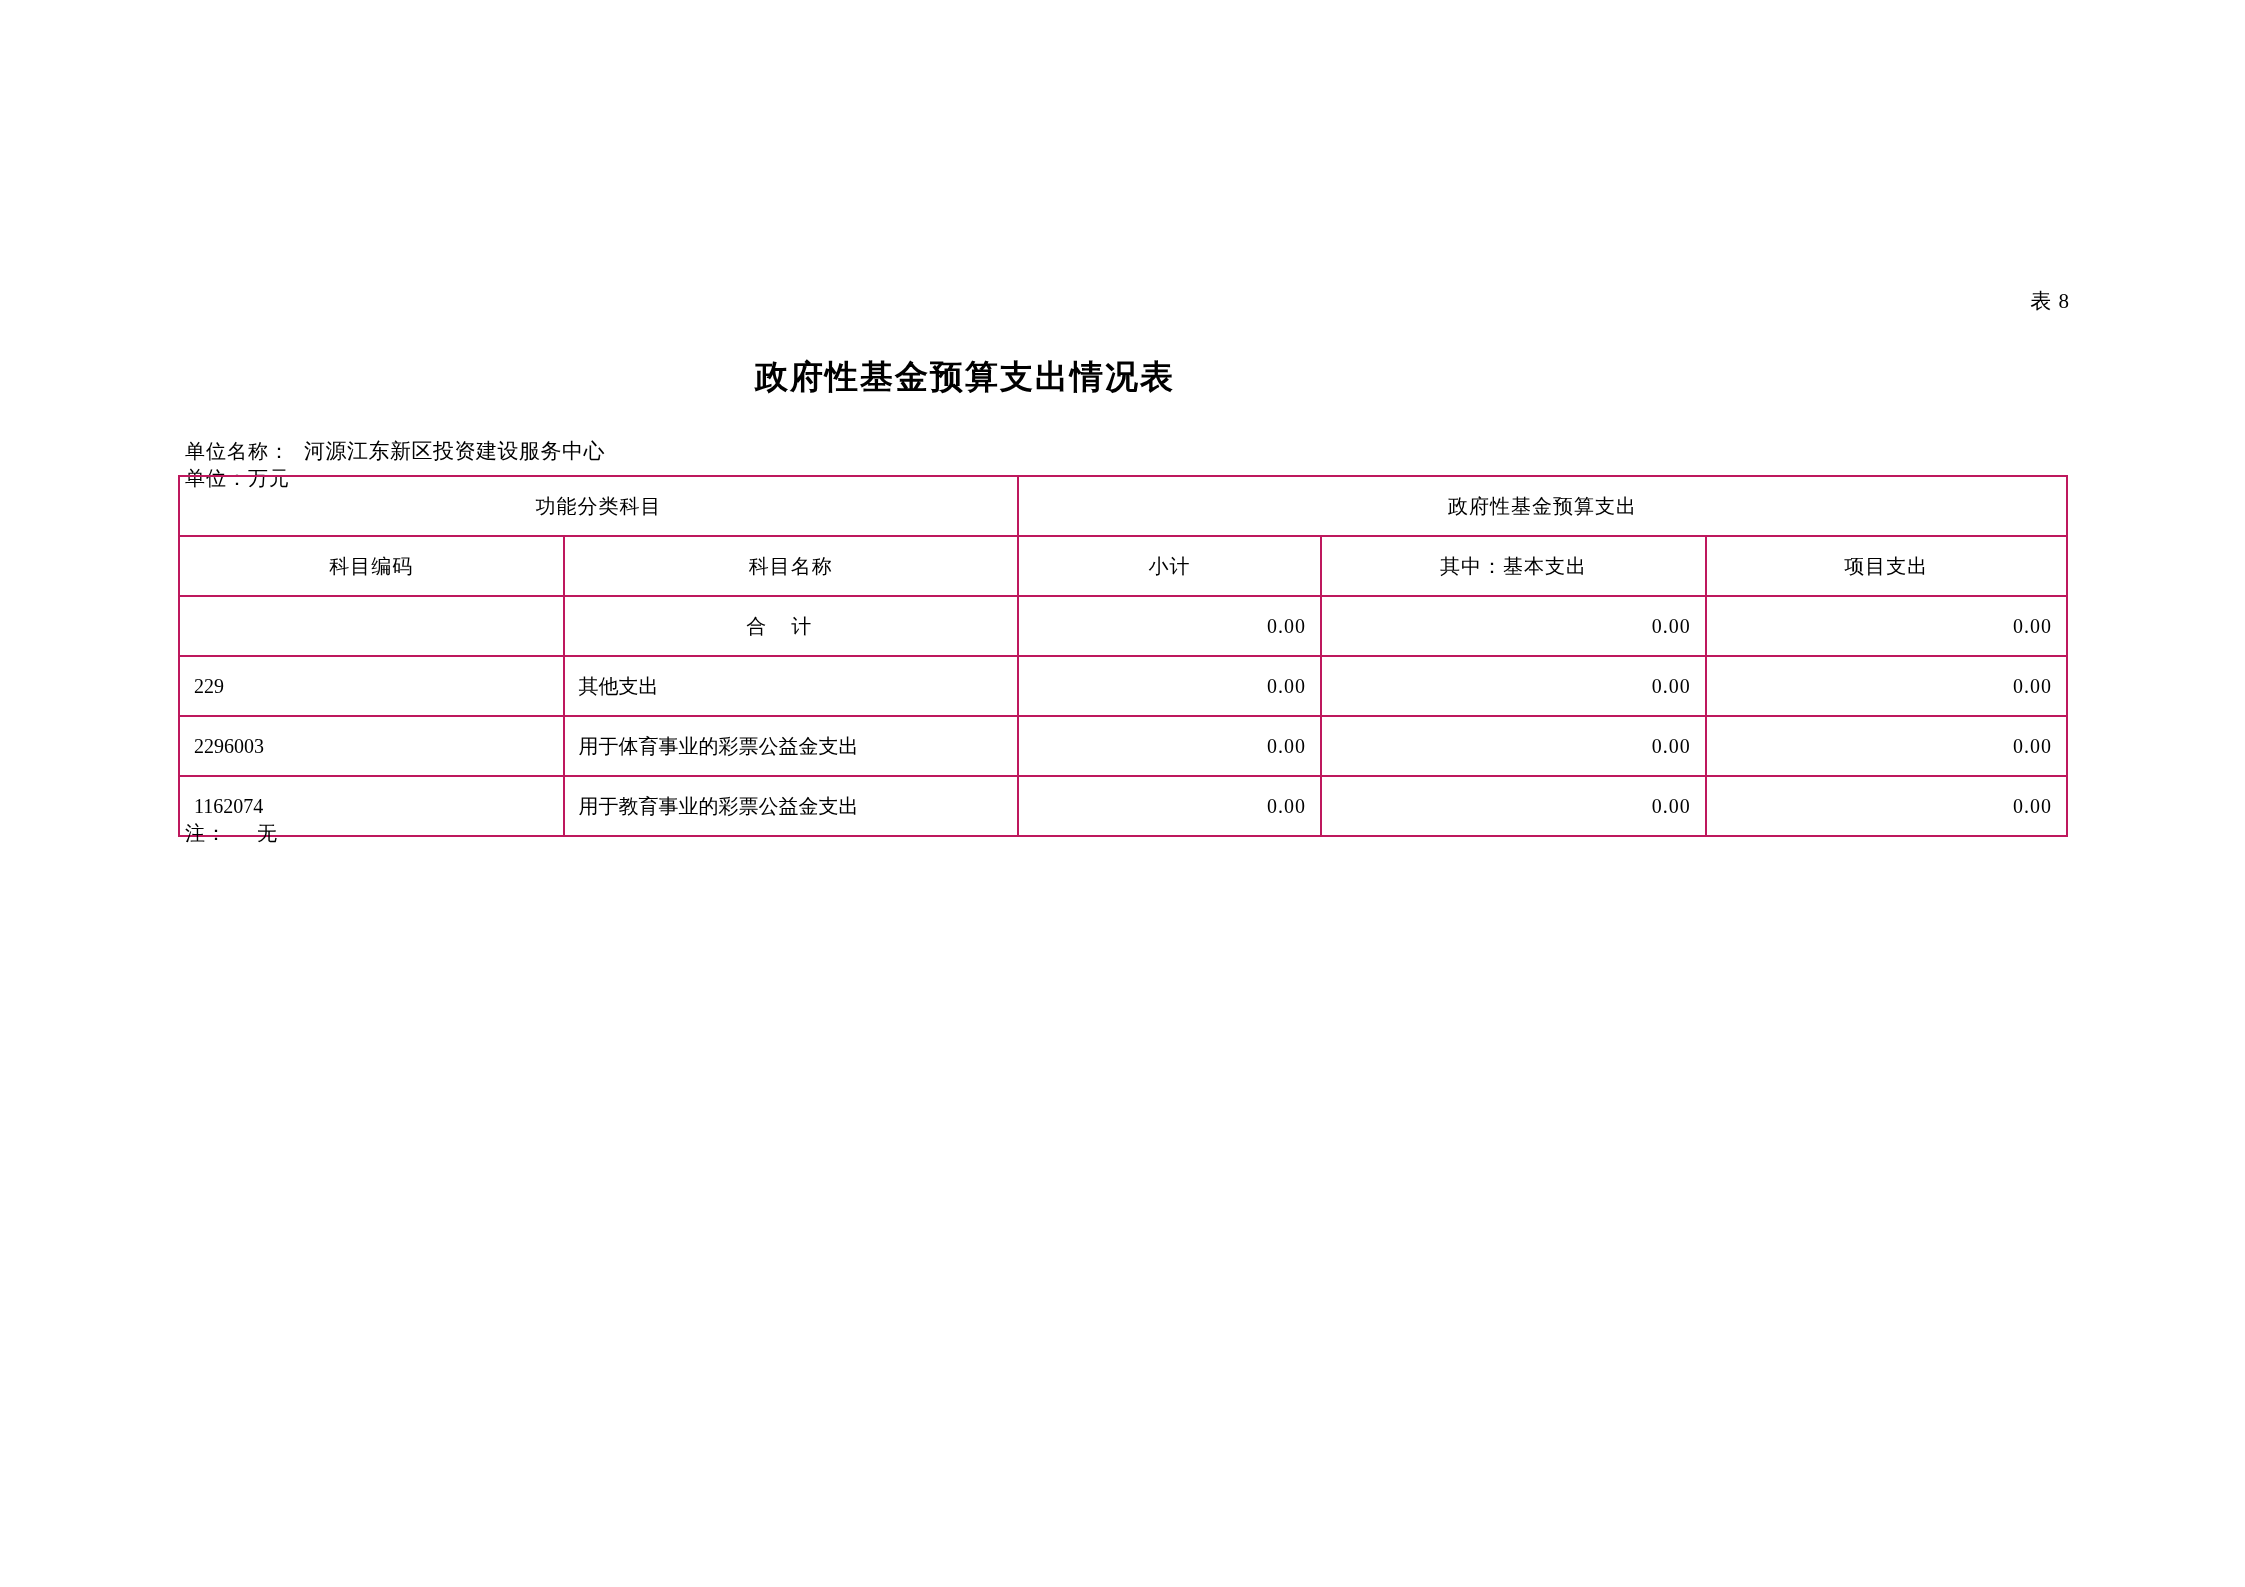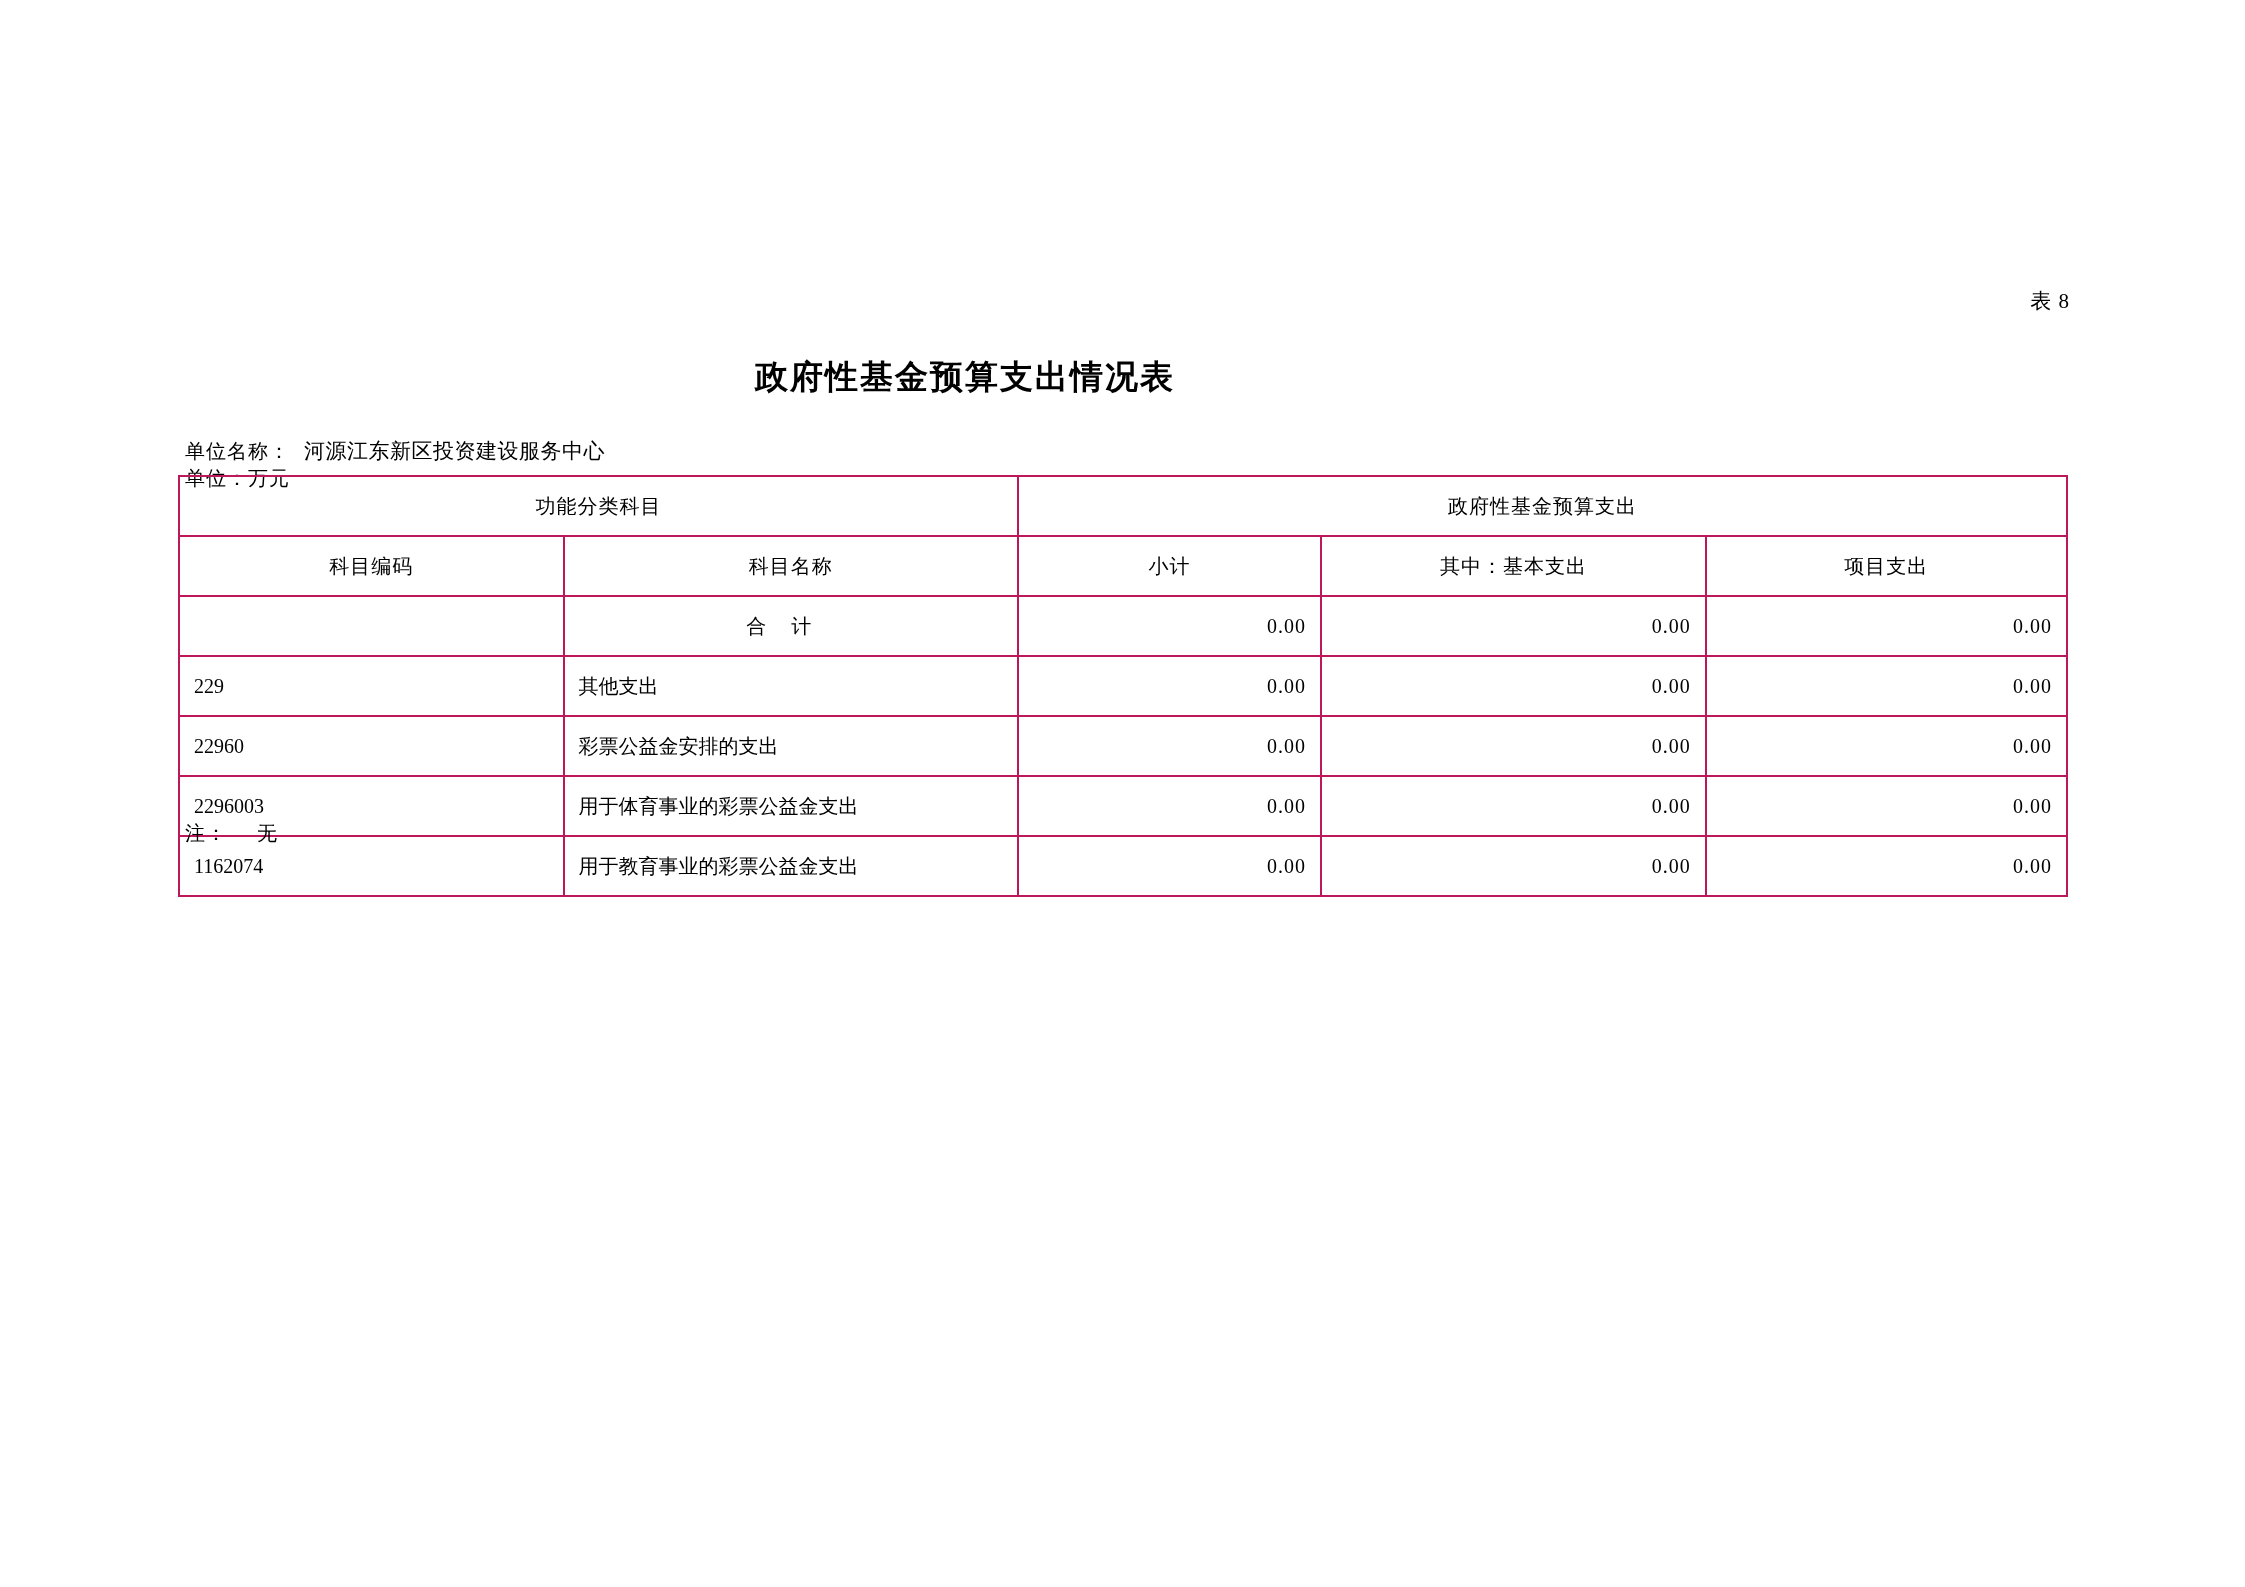--- a/index.html
+++ b/index.html
@@ -171,27 +171,20 @@
         <td class="num">0.00</td>
       </tr>
       <tr>
         <td class="code">229</td>
         <td class="name">其他支出</td>
         <td class="num">0.00</td>
         <td class="num">0.00</td>
         <td class="num">0.00</td>
       </tr>
       <tr>
-        <td class="code">22960</td>
-        <td class="name">彩票公益金安排的支出</td>
-        <td class="num">0.00</td>
-        <td class="num">0.00</td>
-        <td class="num">0.00</td>
-      </tr>
-      <tr>
         <td class="code">2296003</td>
         <td class="name">用于体育事业的彩票公益金支出</td>
         <td class="num">0.00</td>
         <td class="num">0.00</td>
         <td class="num">0.00</td>
       </tr>
       <tr>
         <td class="code">1162074</td>
         <td class="name">用于教育事业的彩票公益金支出</td>
         <td class="num">0.00</td>

